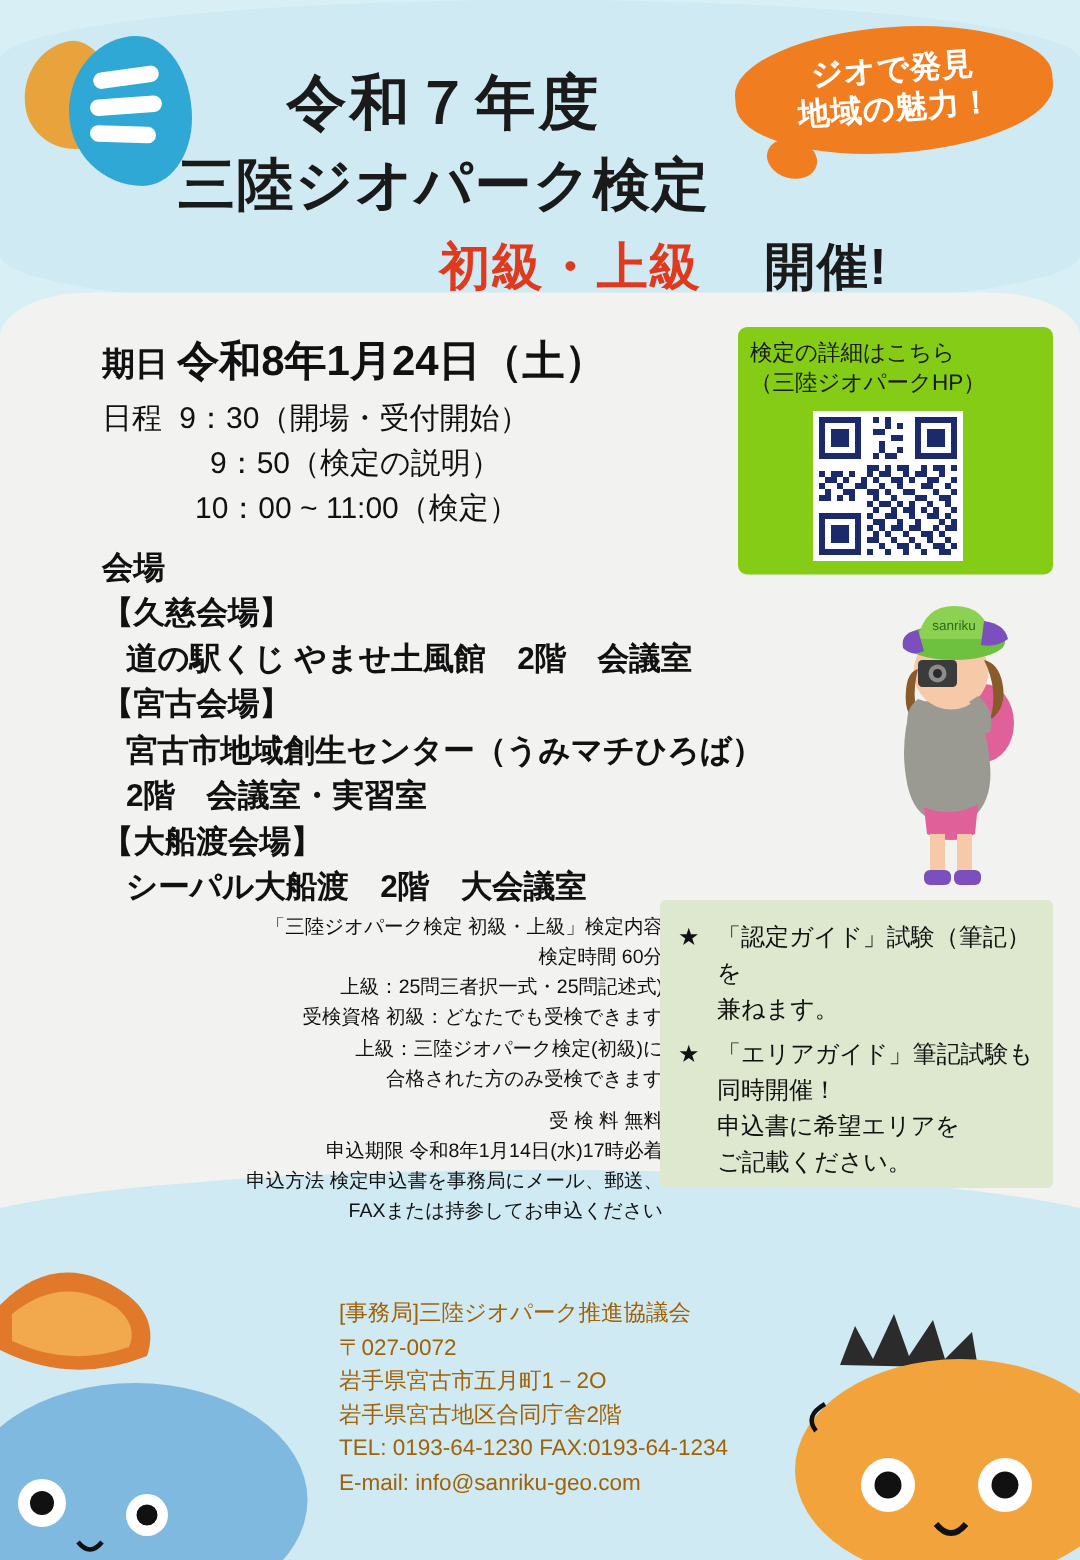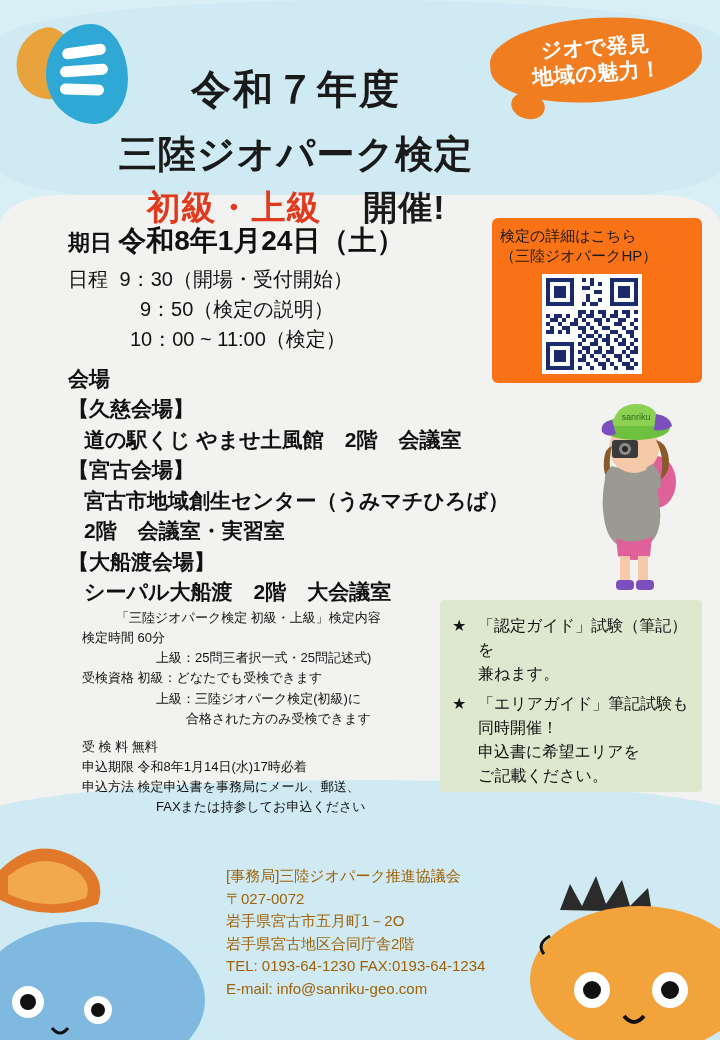--- a/index.html
+++ b/index.html
@@ -120,56 +120,57 @@
     height: 26px;
     background: #f07d1f;
     border-radius: 50%;
     transform: rotate(20deg);
   }
 
   
   .title {
     position: absolute;
     left: 0;
-    top: 64px;
+    top: 44px;
     width: 592px;
     text-align: center;
     color: #1a1a1a;
   }
   .title .line1 {
     font-size: 40px;
     font-weight: bold;
     letter-spacing: 2px;
     line-height: 1.25;
   }
   .title .line2 {
     font-size: 38px;
     font-weight: bold;
     letter-spacing: 1px;
     line-height: 1.3;
-    margin-top: 16px;
+    margin-top: 6px;
   }
   .title .line3 {
     margin-top: 6px;
     font-size: 34px;
     font-weight: bold;
     letter-spacing: 1px;
+    text-align: right;
   }
   .title .line3 .red {
     color: #e03a1e;
   }
 
   
   .detail-box {
     position: absolute;
     right: 18px;
     top: 218px;
     width: 210px;
     height: 165px;
-    background: #f97316;
+    background: #84cc16;
     border-radius: 6px;
     padding: 8px 6px 6px 8px;
     box-sizing: border-box;
   }
   .detail-box .dline {
     font-size: 15px;
     color: #1a1a1a;
     line-height: 1.35;
     white-space: nowrap;
   }
@@ -224,20 +225,21 @@
 
   
   .exam {
     position: absolute;
     left: 82px;
     top: 608px;
     width: 360px;
     font-size: 13px;
     color: #111111;
     line-height: 1.55;
+    text-align: right;
   }
   .exam .r { display: block; white-space: nowrap; }
   .exam .ind1 { padding-left: 34px; }
   .exam .ind2 { padding-left: 74px; }
   .exam .ind3 { padding-left: 104px; }
   .exam .gap { display: block; height: 8px; }
 
   
   .green-box {
     position: absolute;

